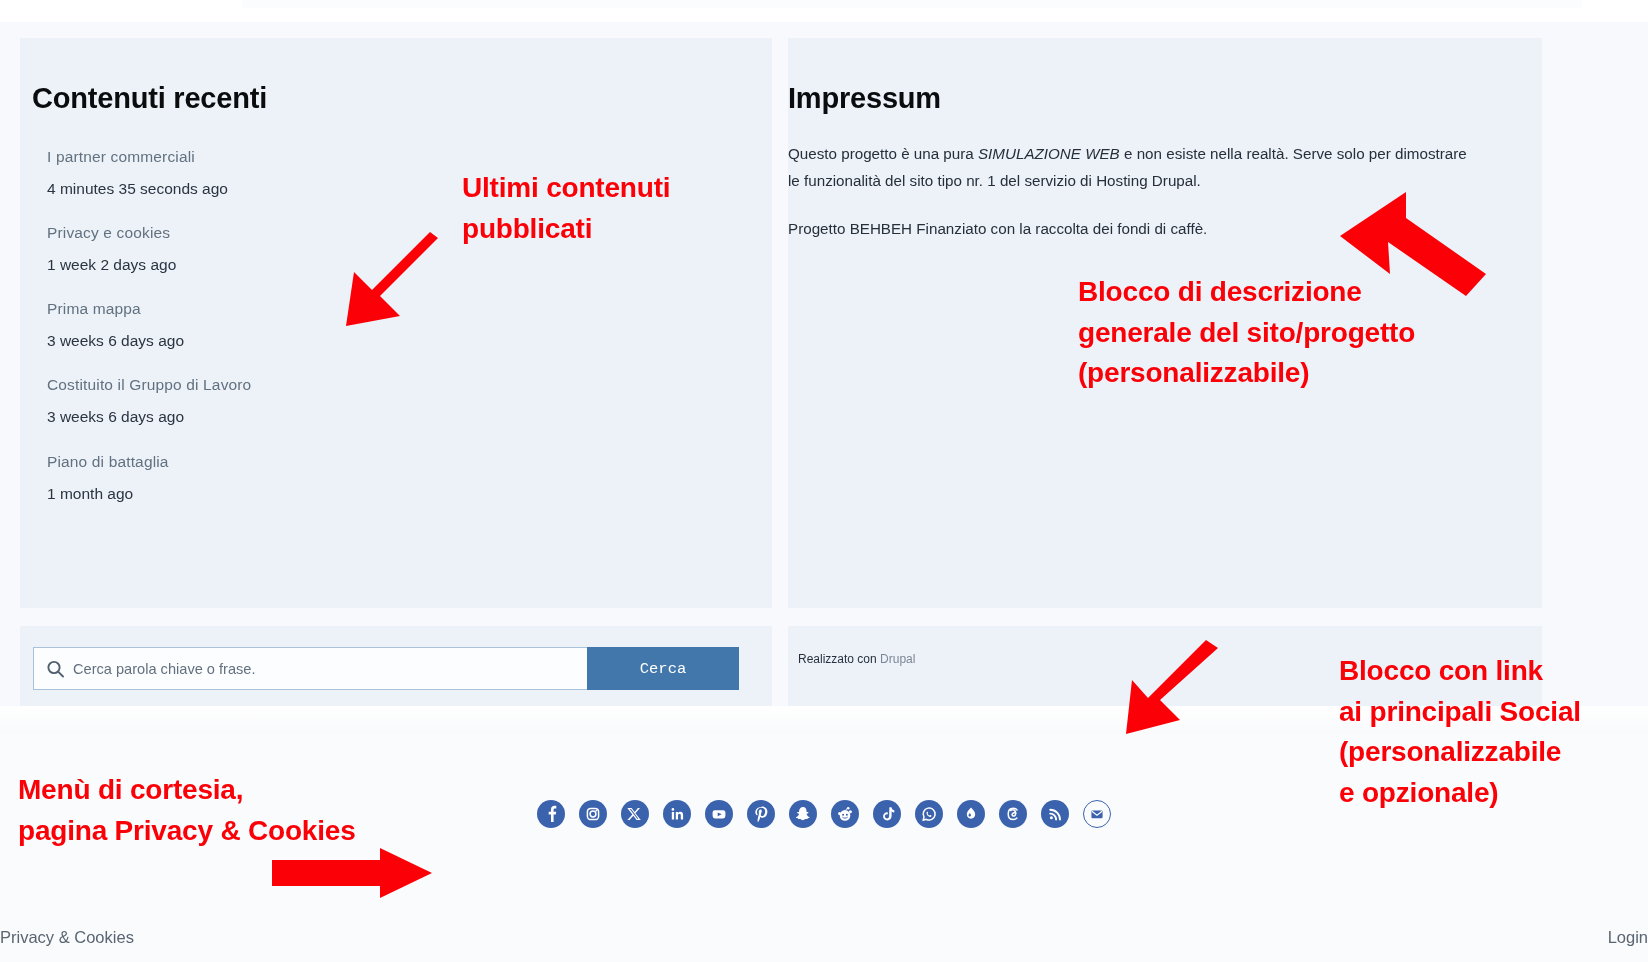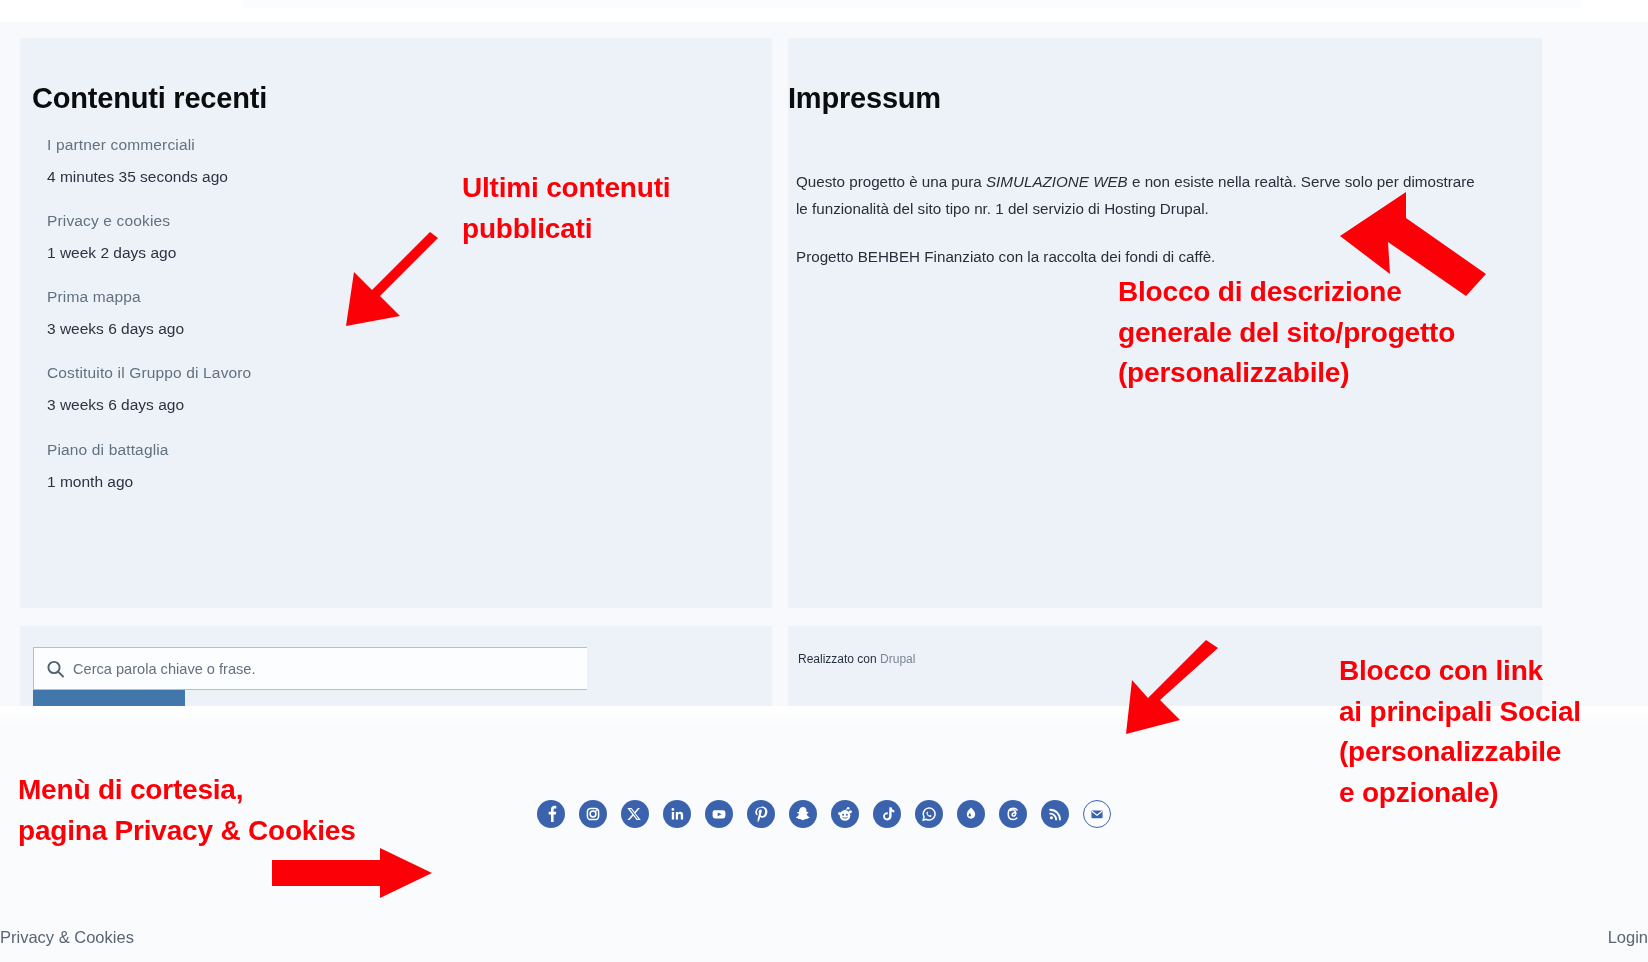--- a/index.html
+++ b/index.html
@@ -59,43 +59,42 @@
   .panel.left h2  { position: absolute; left: 12px; top: 44px; }
   .panel.right h2 { position: absolute; left: 0px;  top: 44px; }
 
   
   .recent-list {
     position: absolute;
     left: 27px;
     top: 95px;
     width: 600px;
   }
-  .recent-item { margin-bottom: 20px; }
+  .recent-item { margin-bottom: 20px; margin-top: 12px; }
   .recent-item .ri-title {
     display: block;
     font-size: 15.5px;
     color: #62717f;
     line-height: 1.55;
     letter-spacing: 0.15px;
   }
   .recent-item .ri-time {
     display: block;
     font-size: 15.5px;
     color: #2b3440;
     line-height: 1.62;
     margin-top: 7px;
   }
 
   
   .impressum-body {
     position: absolute;
-    left: 8px;
+    left: 0px;
     top: 102px;
     width: 688px;
-    margin-top: 28px;
   }
   .impressum-body p {
     font-size: 15.2px;
     color: #262f3a;
     line-height: 1.78;
     margin-bottom: 23px;
   }
   .impressum-body p.tight { margin-bottom: 21px; }
   .impressum-body em { font-style: italic; }
 
@@ -112,22 +111,21 @@
     background: #edf2f9;
     height: 80px;
   }
   .mid-panel.left  { left: 20px;  width: 752px; }
   .mid-panel.right { left: 788px; width: 754px; }
 
   .search-row {
     position: absolute;
     left: 13px; top: 21px;
     display: flex;
-    align-items: flex-start;
-    flex-direction: column;
+    align-items: center;
   }
   .search-field {
     position: relative;
     width: 554px;
     height: 43px;
     background: #fcfdfe;
     border: 1px solid #a9c2da;
     border-right: none;
     display: flex;
     align-items: center;
@@ -440,21 +438,21 @@
       <a href="#">Login</a>
     </nav>
   </div>
 
   <div class="anno" style="left:462px; top:168px;">Ultimi contenuti
 pubblicati</div>
   <svg class="anno-arrow" style="left:288px; top:228px;" width="160" height="110" viewBox="0 0 160 110">
     <path fill="#fb0007" d="M150 10 L92 68 L112 88 L58 98 L66 44 L84 62 L142 4 Z"></path>
   </svg>
 
-  <div class="anno" style="left:1078px; top:272px;margin-left:40px;">Blocco di descrizione
+  <div class="anno" style="left:1078px; top:272px;">Blocco di descrizione
 generale del sito/progetto
 (personalizzabile)</div>
   <svg class="anno-arrow" style="left:1336px; top:186px;" width="170" height="120" viewBox="0 0 170 120">
     <path fill="#fb0007" d="M4 50 L70 6 L70 32 L150 88 L130 110 L52 56 L54 88 Z"></path>
   </svg>
 
   <div class="anno" style="left:1339px; top:635px;margin-top:16px;">Blocco con link
 ai principali Social
 (personalizzabile
 e opzionale)</div>

